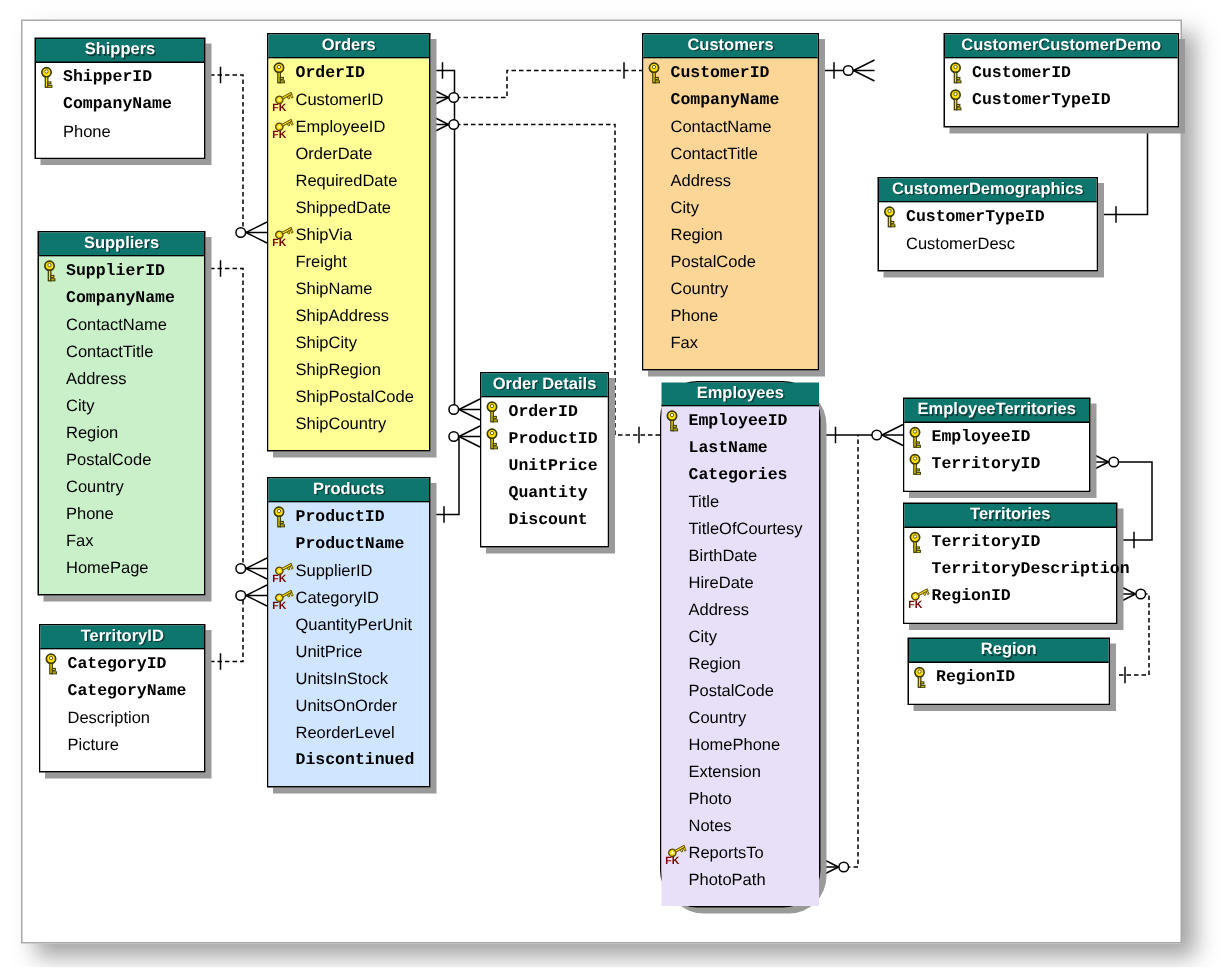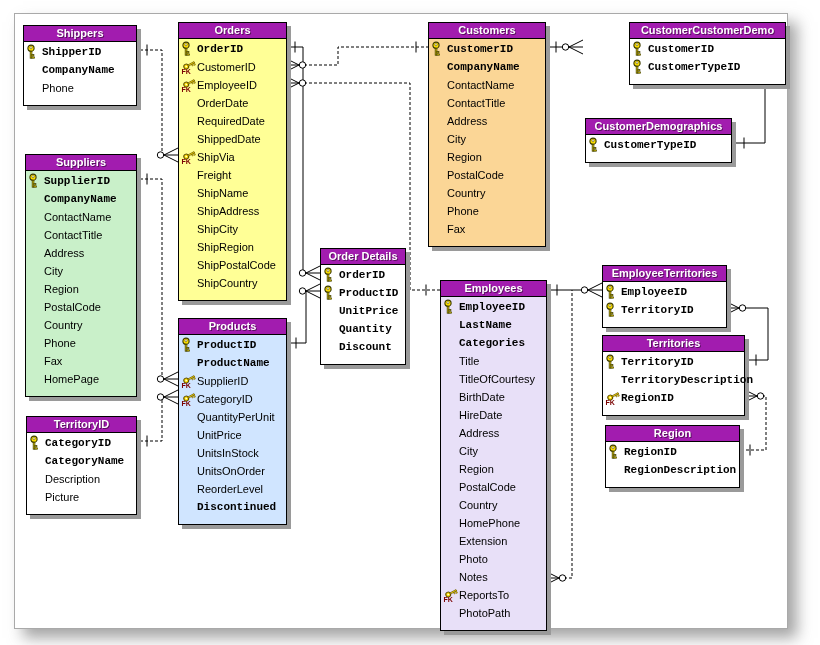--- a/index.html
+++ b/index.html
@@ -1,21 +1,21 @@
 <!DOCTYPE html>
 <html><head>
 <meta charset="utf-8">
 <style>
   html,body{margin:0;padding:0;background:#ffffff;font-family:"Liberation Sans",sans-serif;}
   .stage{position:relative;width:820px;height:645px;overflow:hidden;background:#fff;}
   .page{position:absolute;left:14px;top:13px;width:772px;height:614px;background:#fff;
         border:1px solid #a9a9a9;box-shadow:9px 9px 14px rgba(105,105,105,0.6);}
   .rel-svg{position:absolute;left:0;top:0;pointer-events:none;}
   .tbl{position:absolute;border:1px solid #000;background:#fff;box-shadow:4px 4px 0 #9a9a9a;}
-  .tbl-h{height:15px;line-height:15px;background:#a21caf;border-bottom:1px solid #000;
+  .tbl-h{height:15px;line-height:15px;background:#0f766e;border-bottom:1px solid #000;
          color:#ffffff;font-weight:bold;font-size:11px;text-align:center;white-space:nowrap;
          text-shadow:1px 1px 0 rgba(0,0,0,0.45);}
   .tbl-b{padding:1px 0 8px 0;}
   .row{height:18px;display:flex;align-items:center;padding:0 2px 0 2px;}
   .ic{flex:0 0 16px;width:16px;height:16px;display:flex;align-items:center;}
   .fn{font-size:11px;color:#000;white-space:nowrap;}
   .b{font-weight:bold;font-family:Liberation Mono, monospace;}
 </style>
 </head>
 <body>
@@ -510,21 +510,21 @@
         <div class="row">
           <span class="ic"></span>
           <span class="fn">Phone</span>
         </div>
         <div class="row">
           <span class="ic"></span>
           <span class="fn">Fax</span>
         </div>
       </div>
     </div>
-    <div class="tbl" style="left: 440px; top: 280px; width: 105px;">
+    <div class="tbl" style="left: 440px; top: 254px; width: 105px; border-radius: 25px;">
       <div class="tbl-h">Employees</div>
       <div class="tbl-b" style="background: rgb(232, 224, 248);">
         <div class="row">
           <span class="ic">
             <svg width="11" height="16" viewBox="0 0 11 16">
               <circle cx="5" cy="4.2" r="3.1" fill="#ffe000" stroke="#3a3a00" stroke-width="1.1"></circle>
               <circle cx="5" cy="3.7" r="1.1" fill="#fffef0" stroke="#3a3a00" stroke-width="0.5"></circle>
               <rect x="4.2" y="7.2" width="1.7" height="7" fill="#ffe000" stroke="#3a3a00" stroke-width="0.8"></rect>
               <rect x="5.8" y="10.6" width="2.1" height="1.3" fill="#ffe000" stroke="#3a3a00" stroke-width="0.7"></rect>
               <rect x="5.8" y="12.9" width="2.8" height="1.3" fill="#ffe000" stroke="#3a3a00" stroke-width="0.7"></rect>
@@ -650,20 +650,24 @@
             <svg width="11" height="16" viewBox="0 0 11 16">
               <circle cx="5" cy="4.2" r="3.1" fill="#ffe000" stroke="#3a3a00" stroke-width="1.1"></circle>
               <circle cx="5" cy="3.7" r="1.1" fill="#fffef0" stroke="#3a3a00" stroke-width="0.5"></circle>
               <rect x="4.2" y="7.2" width="1.7" height="7" fill="#ffe000" stroke="#3a3a00" stroke-width="0.8"></rect>
               <rect x="5.8" y="10.6" width="2.1" height="1.3" fill="#ffe000" stroke="#3a3a00" stroke-width="0.7"></rect>
               <rect x="5.8" y="12.9" width="2.8" height="1.3" fill="#ffe000" stroke="#3a3a00" stroke-width="0.7"></rect>
             </svg>
           </span>
           <span class="fn b">CustomerTypeID</span>
         </div>
+        <div class="row">
+          <span class="ic"></span>
+          <span class="fn">CustomerDesc</span>
+        </div>
       </div>
     </div>
     <div class="tbl" style="left: 602px; top: 265px; width: 123px;">
       <div class="tbl-h">EmployeeTerritories</div>
       <div class="tbl-b" style="background: rgb(255, 255, 255);">
         <div class="row">
           <span class="ic">
             <svg width="11" height="16" viewBox="0 0 11 16">
               <circle cx="5" cy="4.2" r="3.1" fill="#ffe000" stroke="#3a3a00" stroke-width="1.1"></circle>
               <circle cx="5" cy="3.7" r="1.1" fill="#fffef0" stroke="#3a3a00" stroke-width="0.5"></circle>
@@ -732,19 +736,15 @@
             <svg width="11" height="16" viewBox="0 0 11 16">
               <circle cx="5" cy="4.2" r="3.1" fill="#ffe000" stroke="#3a3a00" stroke-width="1.1"></circle>
               <circle cx="5" cy="3.7" r="1.1" fill="#fffef0" stroke="#3a3a00" stroke-width="0.5"></circle>
               <rect x="4.2" y="7.2" width="1.7" height="7" fill="#ffe000" stroke="#3a3a00" stroke-width="0.8"></rect>
               <rect x="5.8" y="10.6" width="2.1" height="1.3" fill="#ffe000" stroke="#3a3a00" stroke-width="0.7"></rect>
               <rect x="5.8" y="12.9" width="2.8" height="1.3" fill="#ffe000" stroke="#3a3a00" stroke-width="0.7"></rect>
             </svg>
           </span>
           <span class="fn b">RegionID</span>
         </div>
-        <div class="row">
-          <span class="ic"></span>
-          <span class="fn b">RegionDescription</span>
-        </div>
       </div>
     </div>
   </div>
 
 </body></html>

